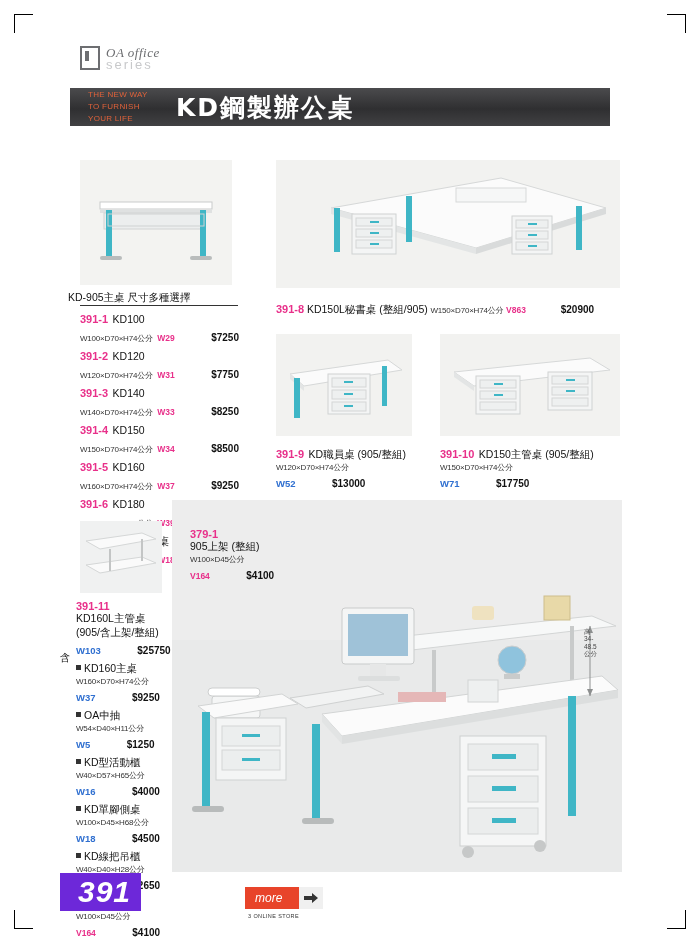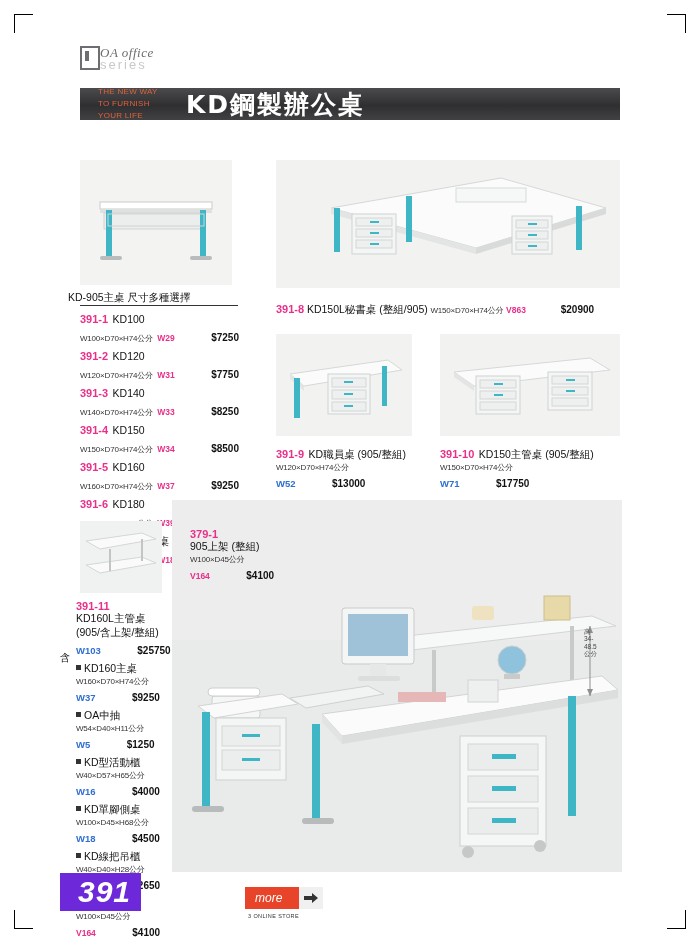--- a/index.html
+++ b/index.html
@@ -11,29 +11,29 @@
   .page{position:absolute;inset:0;}
 
   
   .crop{position:absolute;width:18px;height:18px;}
   .crop.tl{left:14px;top:14px;border-left:1px solid #000;border-top:1px solid #000;}
   .crop.tr{right:14px;top:14px;border-right:1px solid #000;border-top:1px solid #000;}
   .crop.bl{left:14px;bottom:14px;border-left:1px solid #000;border-bottom:1px solid #000;}
   .crop.br{right:14px;bottom:14px;border-right:1px solid #000;border-bottom:1px solid #000;}
 
   
-  .logo{position:absolute;left:80px;top:46px;display:flex;align-items:flex-start;}
+  .logo{position:absolute;left:80px;top:46px;display:flex;align-items:flex-start;gap:6px;}
   .logo-mark{width:16px;height:20px;border:2px solid #6d6e71;position:relative;}
   .logo-mark:after{content:"";position:absolute;left:3px;top:3px;width:4px;height:10px;background:#6d6e71;}
   .logo-text{line-height:1.05;}
   .logo-oa{font-family:"Liberation Serif",serif;font-style:italic;font-size:13px;color:#6d6e71;letter-spacing:.5px;}
   .logo-series{font-size:13px;color:#c8c9cb;letter-spacing:2px;margin-top:-2px;}
 
   
-  .header{position:absolute;left:80px;top:88px;width:540px;height:32px;
+  .header{position:absolute;left:70px;top:88px;width:540px;height:38px;
     background:linear-gradient(to bottom,#4b4b4d 0%,#2f2f31 55%,#414143 100%);
     display:flex;align-items:center;}
   .header .tagline{width:88px;margin-left:18px;color:#e0623a;font-size:8px;line-height:1.5;letter-spacing:.3px;}
   .header .title{color:#ffffff;font-size:25px;letter-spacing:2px;font-family:"DejaVu Sans",sans-serif;font-weight:bold;}
 
   
   .ph{background:#f2f2f0;position:relative;overflow:hidden;}
 
   
   .leftimg{position:absolute;left:80px;top:160px;width:152px;height:125px;}

